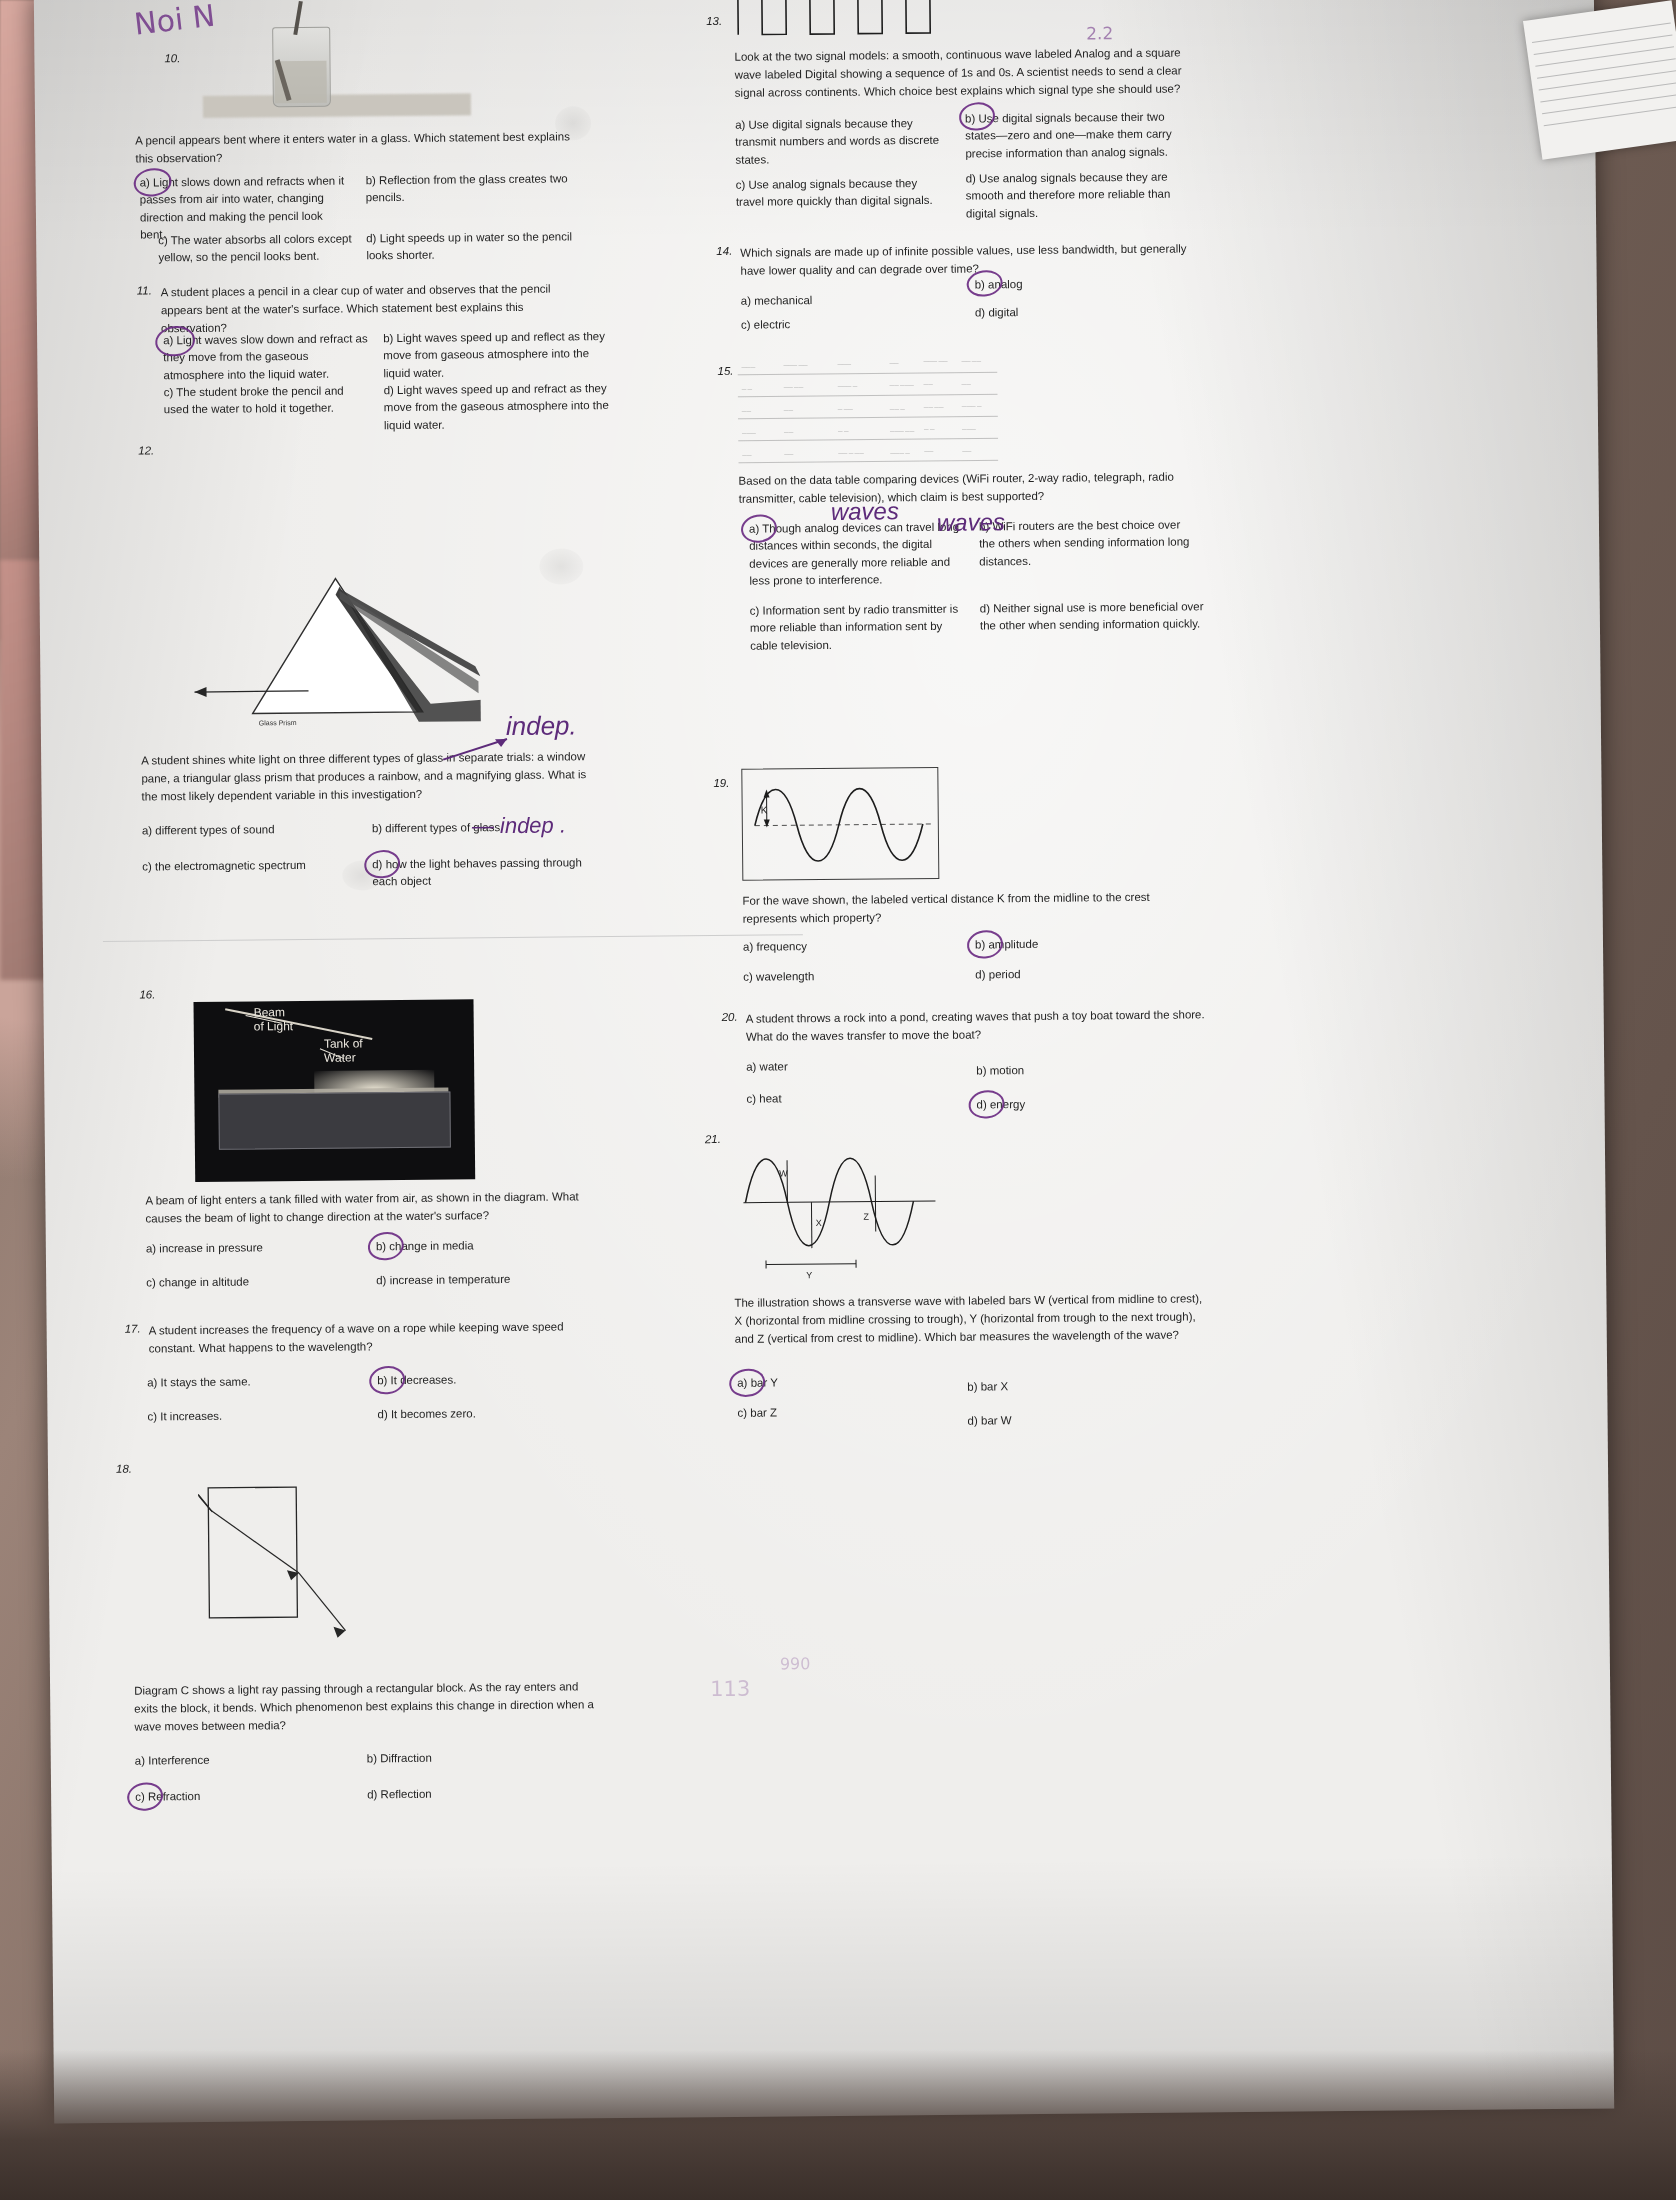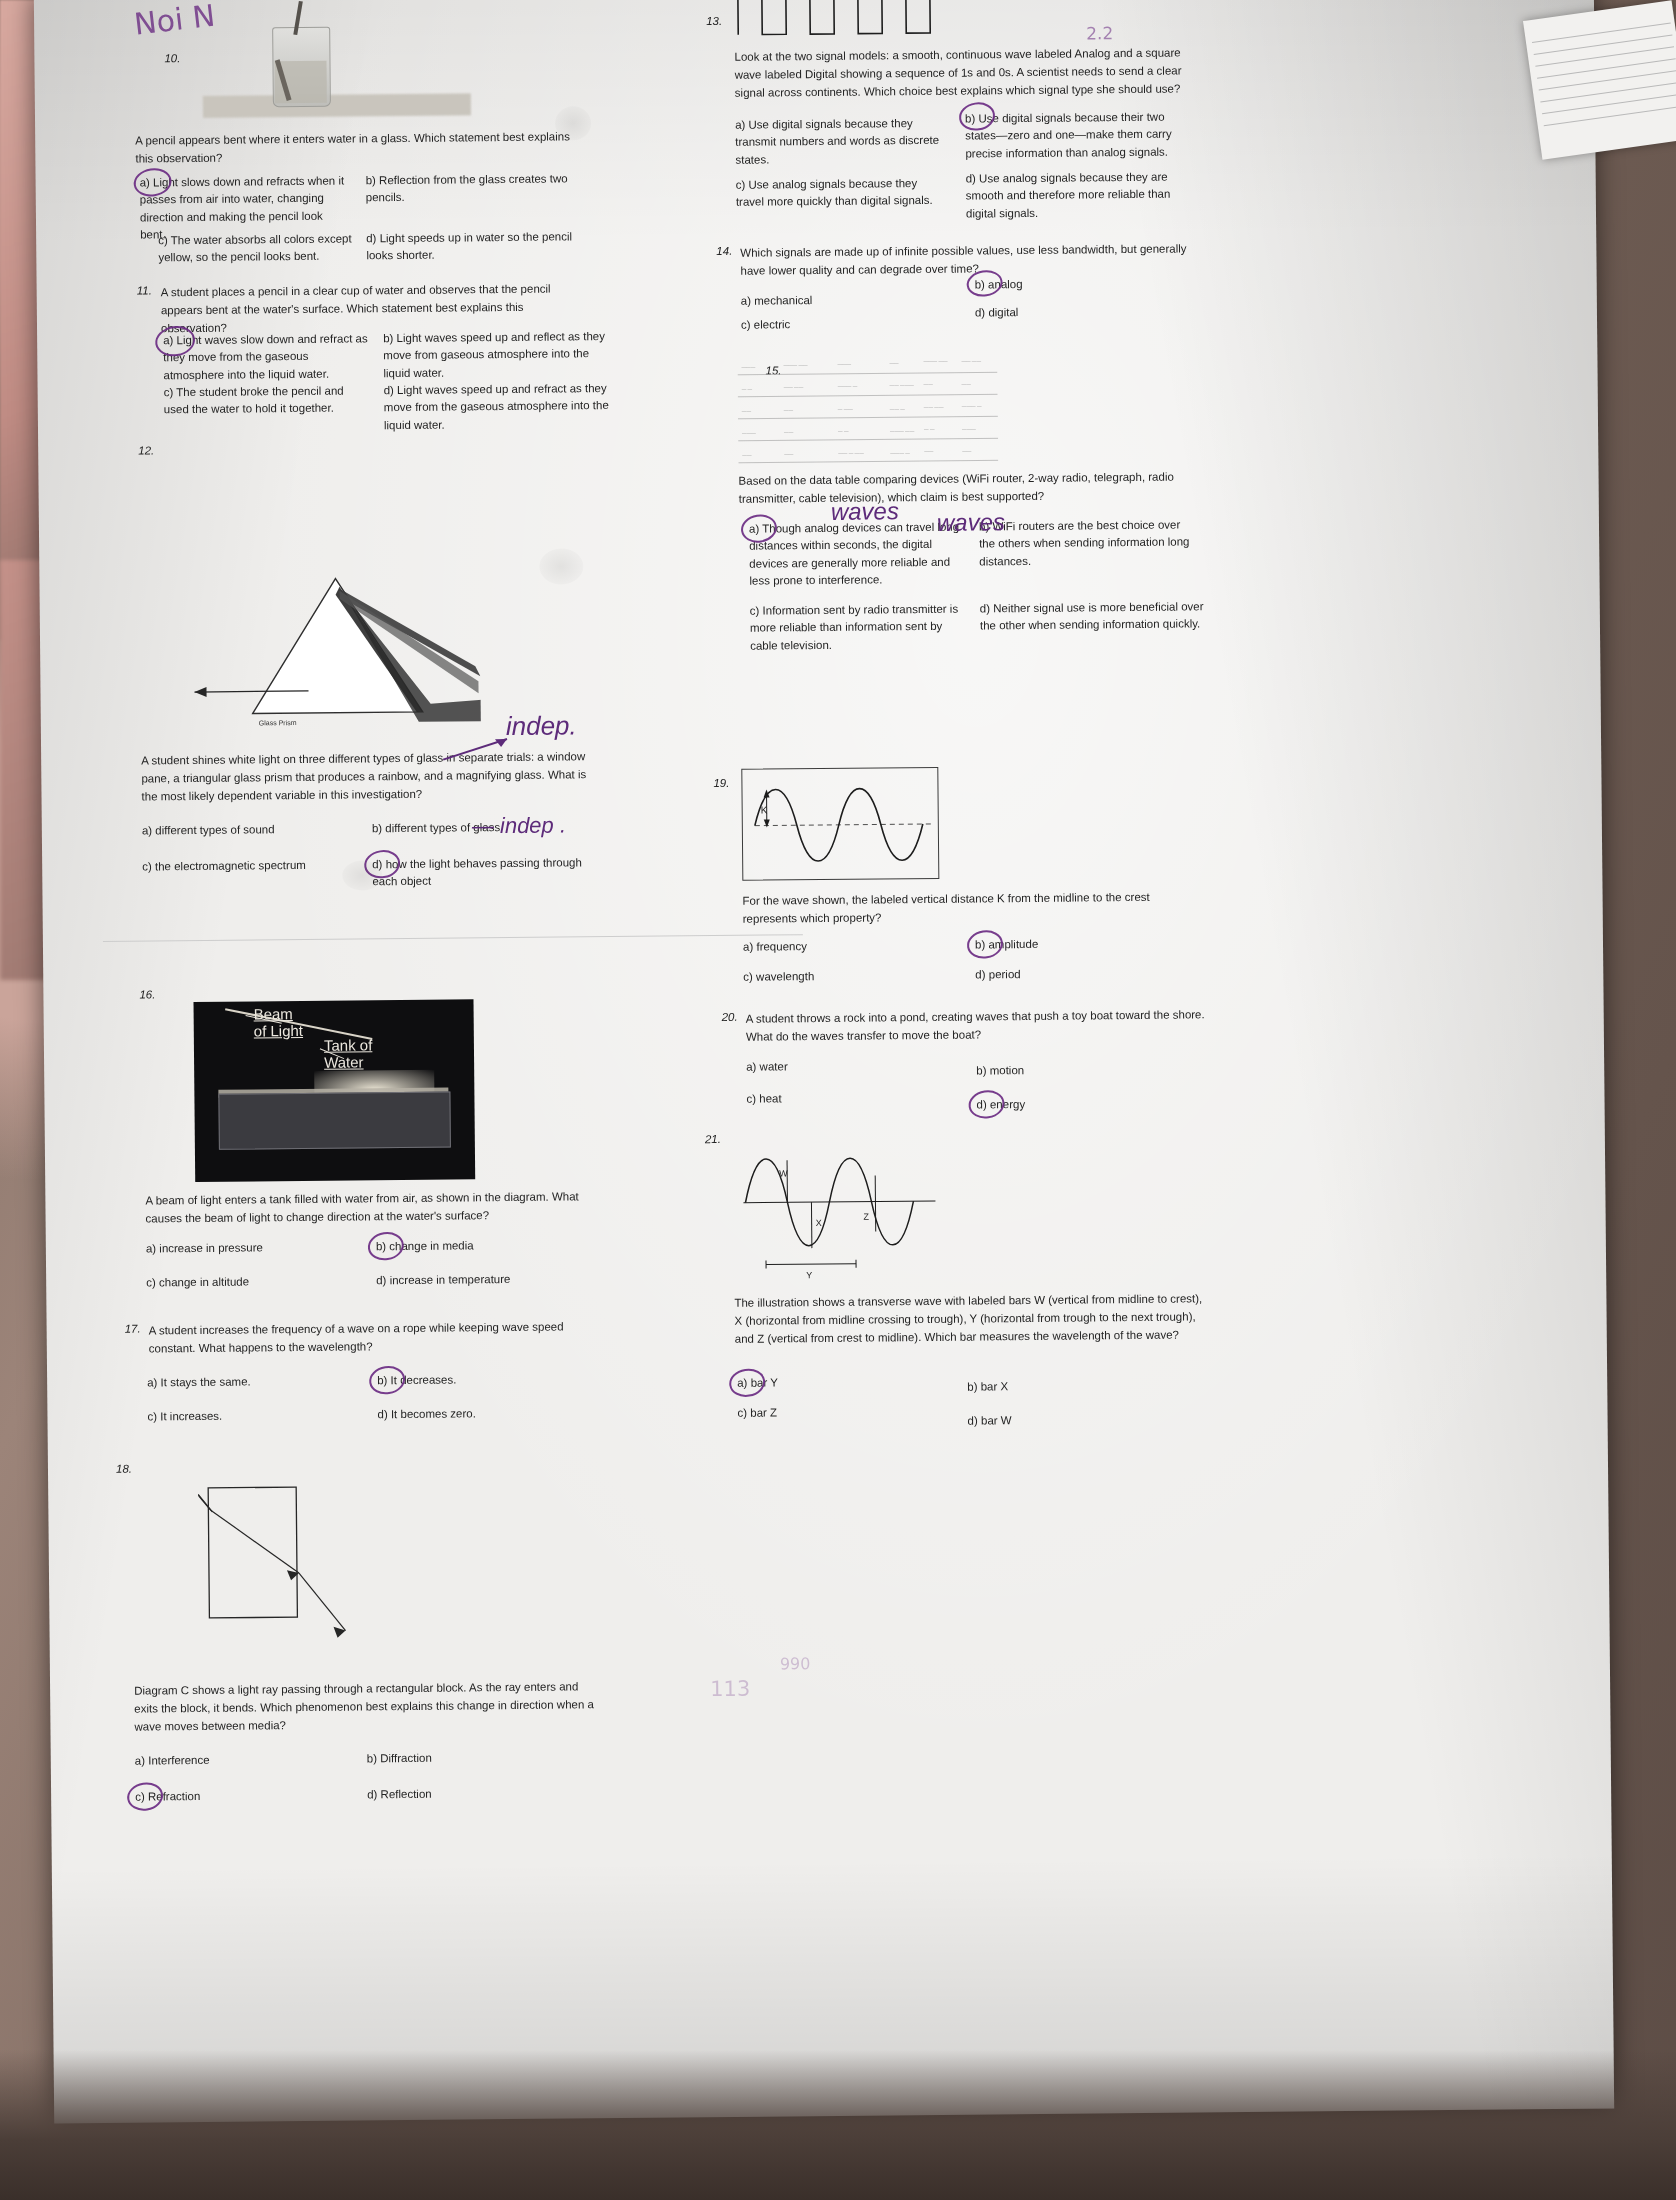--- a/index.html
+++ b/index.html
@@ -63,21 +63,21 @@
   
   .prism{position:absolute;left:150px;top:582px;width:290px;height:180px;}
   .prism svg{position:absolute;left:0;top:0;}
 
   
   .tank{position:absolute;left:150px;top:1010px;width:280px;height:180px;background:#0e0e10;}
   .tank .beamline{position:absolute;left:30px;top:22px;width:150px;height:2px;background:#d9d4c8;transform:rotate(12deg);}
   .tank .water{position:absolute;left:24px;top:92px;width:230px;height:54px;background:#3b3b40;border:1px solid #6e6e74;}
   .tank .surface{position:absolute;left:24px;top:88px;width:230px;height:8px;background:#b6b2a6;opacity:.85;}
   .tank .glow{position:absolute;left:120px;top:70px;width:120px;height:40px;background:radial-gradient(ellipse,#efe9d8,rgba(239,233,216,0));}
-  .tank-label{position:absolute;color:#ece8df;font-size:15px;text-decoration:underline;}
+  .tank-label{position:absolute;color:#ece8df;font-size:12px;}
 
   
   .fig18{position:absolute;left:150px;top:1490px;width:260px;height:220px;}
 
   
   .table15{position:absolute;left:905px;top:470px;width:255px;height:140px;}
 
   .divider{position:absolute;left:60px;top:948px;width:700px;height:1px;background:#cdcdcd;}
 
   .smudge{position:absolute;border-radius:50%;background:radial-gradient(ellipse,rgba(0,0,0,.07),rgba(0,0,0,0));}
@@ -204,21 +204,21 @@
     <div class="circle-ann" style="left:924px;top:118px;width:32px;height:24px;"></div>
 
     <div class="num" style="left:680px;top:258px;">14.</div>
     <div class="stem" style="left:704px;top:258px;width:450px;">Which signals are made up of infinite possible values, use less bandwidth, but generally have lower quality and can degrade over time?</div>
     <div class="opt" style="left:704px;top:306px;width:200px;">a)  mechanical</div>
     <div class="opt" style="left:938px;top:292px;width:180px;">b)  analog</div>
     <div class="opt" style="left:704px;top:330px;width:200px;">c)  electric</div>
     <div class="opt" style="left:938px;top:320px;width:180px;">d)  digital</div>
     <div class="circle-ann" style="left:930px;top:286px;width:32px;height:22px;"></div>
 
-    <div class="num" style="left:680px;top:378px;margin-left:48px;">15.</div>
+    <div class="num" style="left:680px;top:378px;">15.</div>
     <div class="table15" style="left:700px;top:370px;">
       <svg width="260" height="120" viewBox="0 0 260 120">
         <g stroke="#9d9d9d" stroke-width="0.6">
           <line x1="0" y1="18" x2="260" y2="18"></line>
           <line x1="0" y1="40" x2="260" y2="40"></line>
           <line x1="0" y1="62" x2="260" y2="62"></line>
           <line x1="0" y1="84" x2="260" y2="84"></line>
           <line x1="0" y1="106" x2="260" y2="106"></line>
         </g>
         <g fill="#7d7d7d" font-size="4.6" font-family="Liberation Sans, sans-serif">

